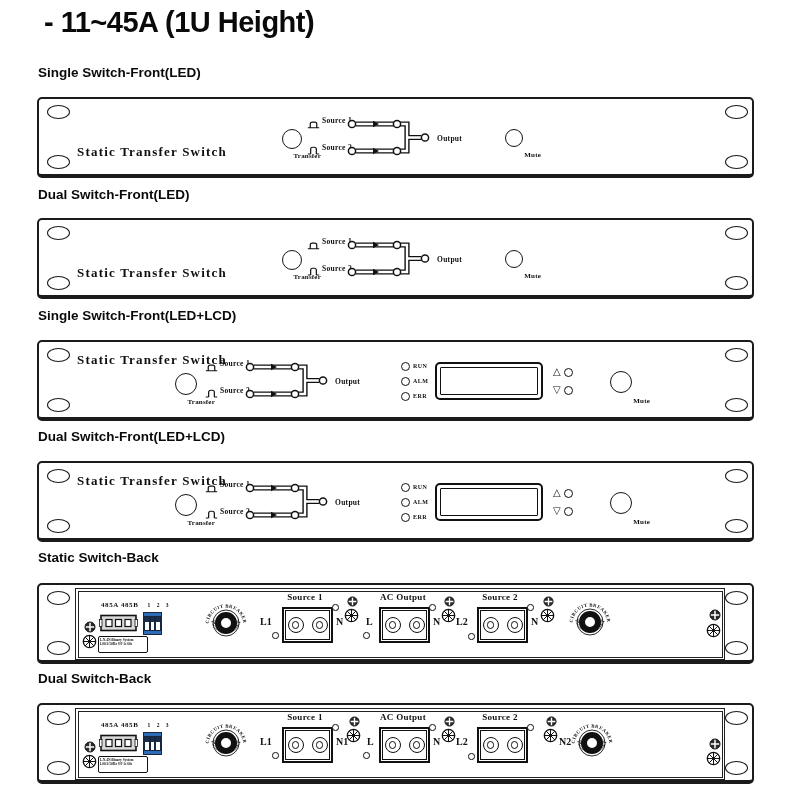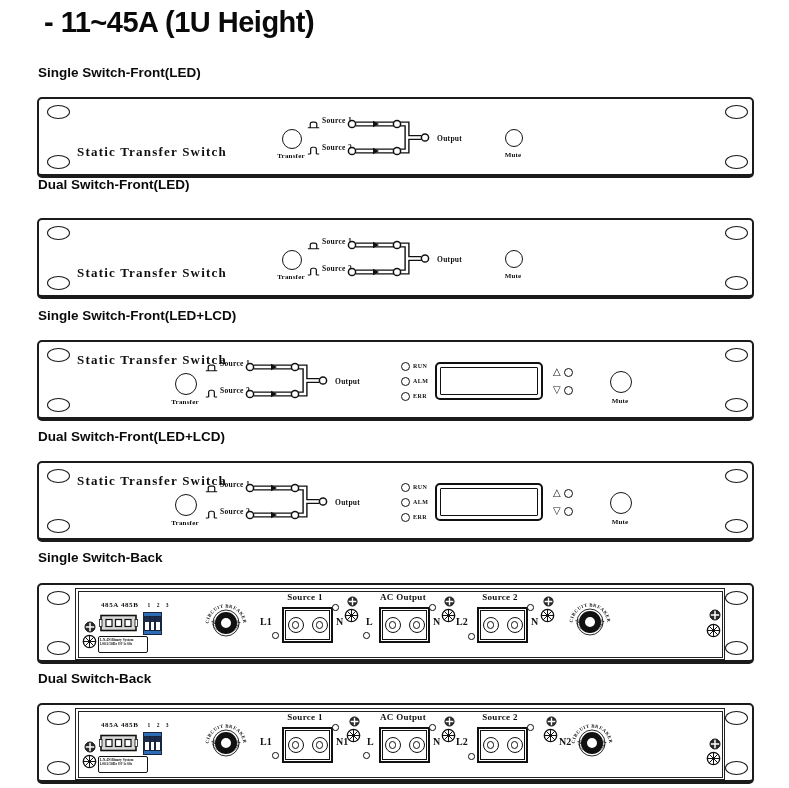--- a/index.html
+++ b/index.html
@@ -3,21 +3,21 @@
 <meta charset="utf-8">
 <style>
   html,body{margin:0;padding:0;background:#fff;}
   body{width:789px;height:788px;position:relative;font-family:"Liberation Sans",sans-serif;color:#111;}
   .title{position:absolute;left:44px;top:6px;font:bold 29px "Liberation Sans",sans-serif;letter-spacing:-0.5px;color:#0a0a0a;}
   .sechead{position:absolute;left:38px;font:bold 13.5px "Liberation Sans",sans-serif;color:#0a0a0a;}
   .panel{position:absolute;left:37px;width:713px;height:75px;background:#fff;border:2px solid #1b1b1b;border-bottom-width:4px;border-radius:5px;}
   .oval{position:absolute;width:21px;height:12px;border:1.6px solid #1b1b1b;border-radius:50%;background:#fff;}
   .brand{position:absolute;font:bold 13px "Liberation Serif",serif;letter-spacing:1.2px;white-space:nowrap;color:#0f0f0f;}
   .cbtn{position:absolute;border:1.7px solid #141414;border-radius:50%;background:#fff;}
-  .blabel{position:absolute;font:bold 7px "Liberation Serif",serif;text-align:center;color:#0f0f0f;letter-spacing:0.2px;}
+  .blabel{position:absolute;font:bold 7px "Liberation Serif",serif;text-align:right;color:#0f0f0f;letter-spacing:0.2px;}
   .slabel{position:absolute;font:bold 7.5px "Liberation Serif",serif;color:#0f0f0f;letter-spacing:0.3px;white-space:nowrap;}
   .sicon{position:absolute;width:13px;height:11px;}
   .mimic{position:absolute;}
   .led{position:absolute;width:7px;height:7px;border:1.4px solid #111;border-radius:50%;background:#fff;}
   .llab{position:absolute;font:bold 6px "Liberation Serif",serif;letter-spacing:0.4px;}
   .lcd{position:absolute;border:2.6px solid #111;border-radius:5px;background:#fff;}
   .lcd::after{content:"";position:absolute;inset:3px;border:1.6px solid #111;border-radius:1px;}
   .udrow{position:absolute;display:flex;align-items:center;gap:3px;font:bold 10px "DejaVu Sans",sans-serif;line-height:10px;}
   .udrow .dot{width:7px;height:7px;border:1.3px solid #111;border-radius:50%;background:#fff;}
   
@@ -45,24 +45,24 @@
 <svg width="0" height="0" style="position:absolute" aria-hidden="true">
   <defs>
     <path id="arcTop" d="M 5.5,25 A 17.5,17.5 0 1 1 40.5,25"></path>
     <path id="arcBot" d="M 8.5,22 A 15,15 0 0 0 37.5,22"></path>
   </defs>
 </svg>
 
 <div class="title">- 11~45A (1U Height)</div>
 
 <div class="sechead" style="top:65px">Single Switch-Front(LED)</div>
-<div class="sechead" style="top:177px">Dual Switch-Front(LED)</div>
+<div class="sechead" style="top:187px">Dual Switch-Front(LED)</div>
 <div class="sechead" style="top:308px">Single Switch-Front(LED+LCD)</div>
 <div class="sechead" style="top:429px">Dual Switch-Front(LED+LCD)</div>
-<div class="sechead" style="top:550px">Single Switch-Back</div>
+<div class="sechead" style="top:550px">Static Switch-Back</div>
 <div class="sechead" style="top:671px">Dual Switch-Back</div>
 
 <div class="panel" style="top:97px">
   <span class="oval" style="left:8px;top:6px"></span>
   <span class="oval" style="left:8px;top:56px"></span>
   <span class="oval" style="left:686px;top:6px"></span>
   <span class="oval" style="left:686px;top:56px"></span>
   <div class="brand" style="left:38px;top:45px">Static Transfer Switch</div>
   <span class="cbtn" style="left:243px;top:30px;width:18px;height:18px"></span>
   <div class="blabel" style="left:222px;top:53px;width:60px">Transfer</div>

